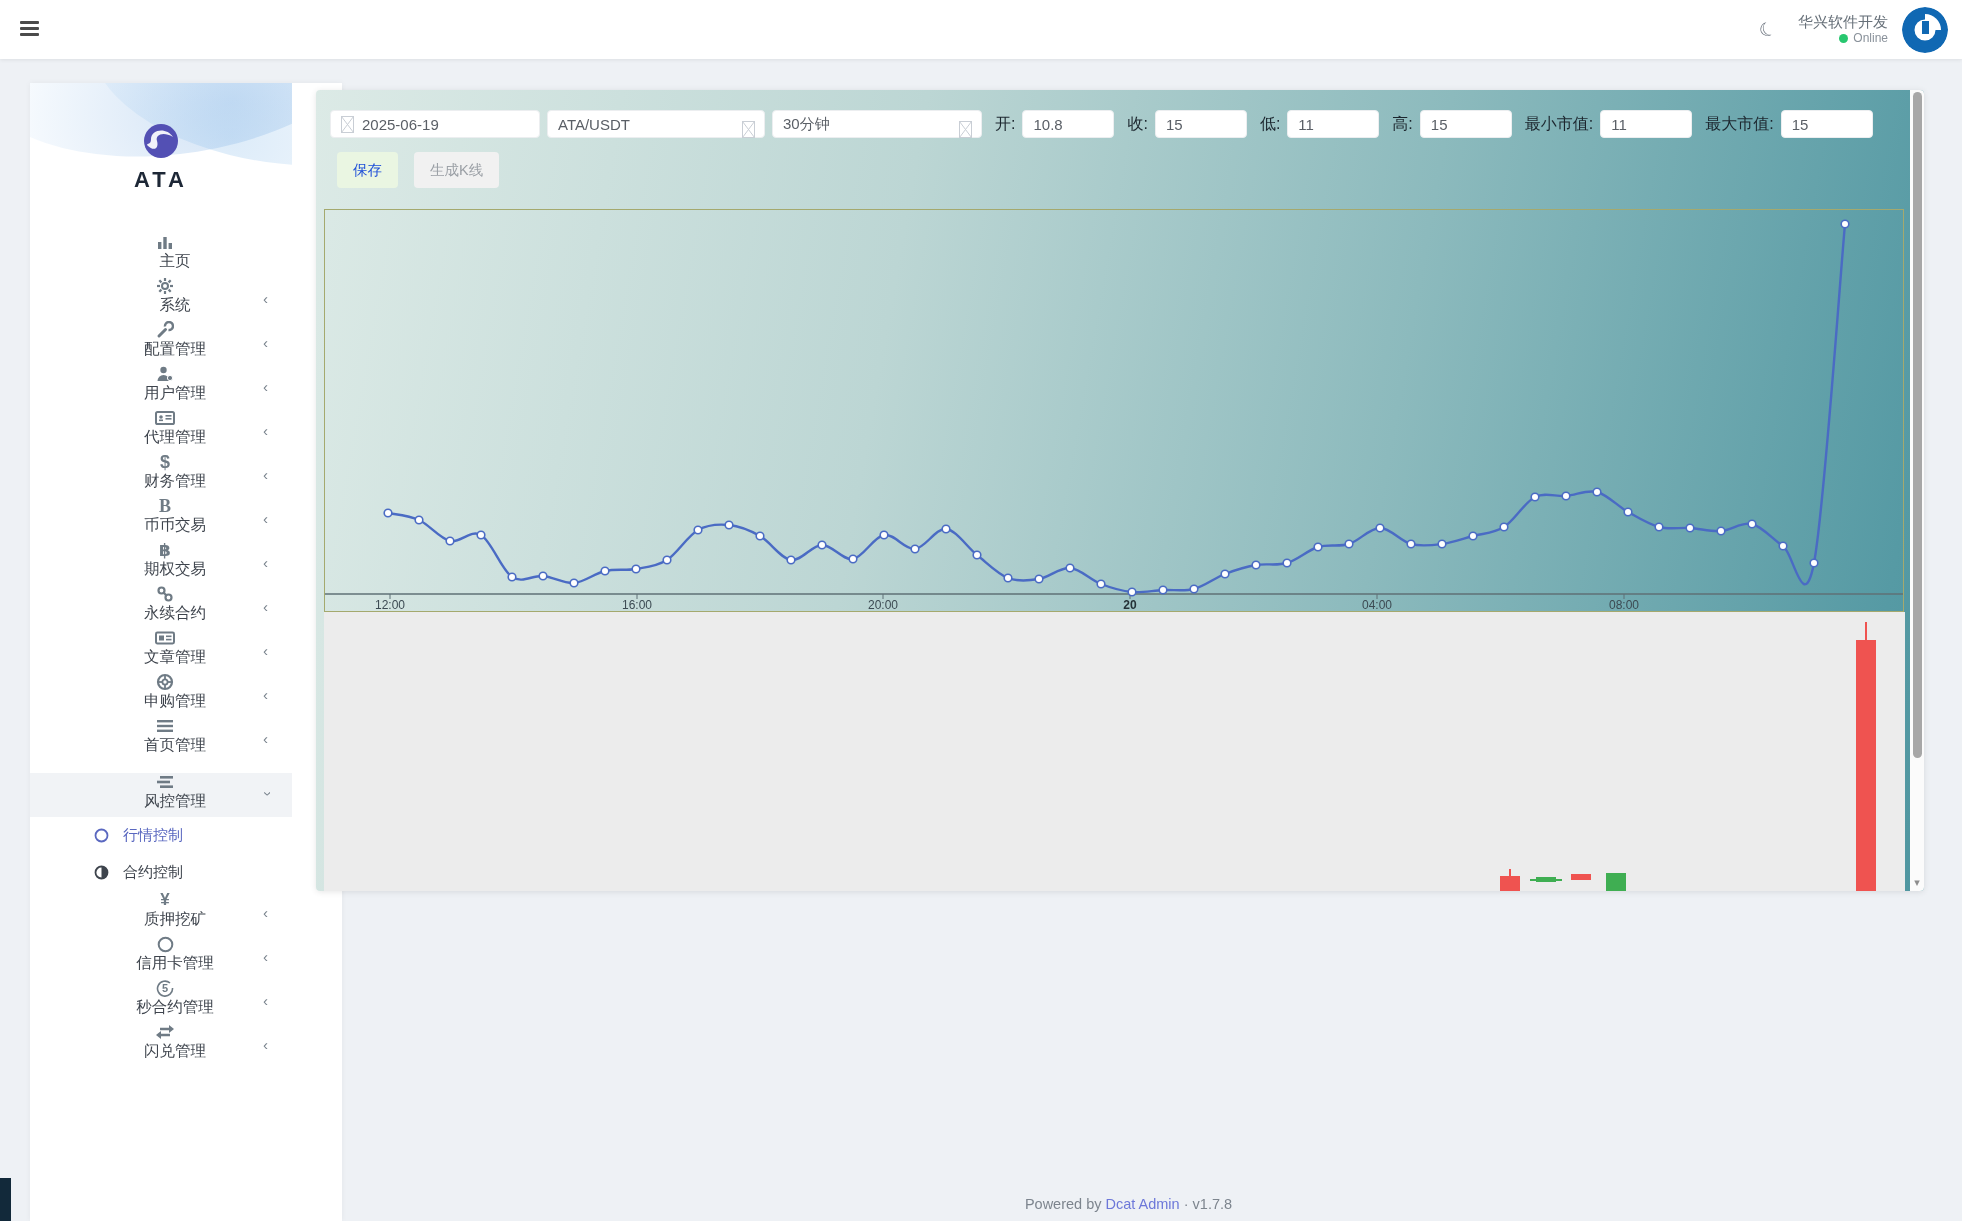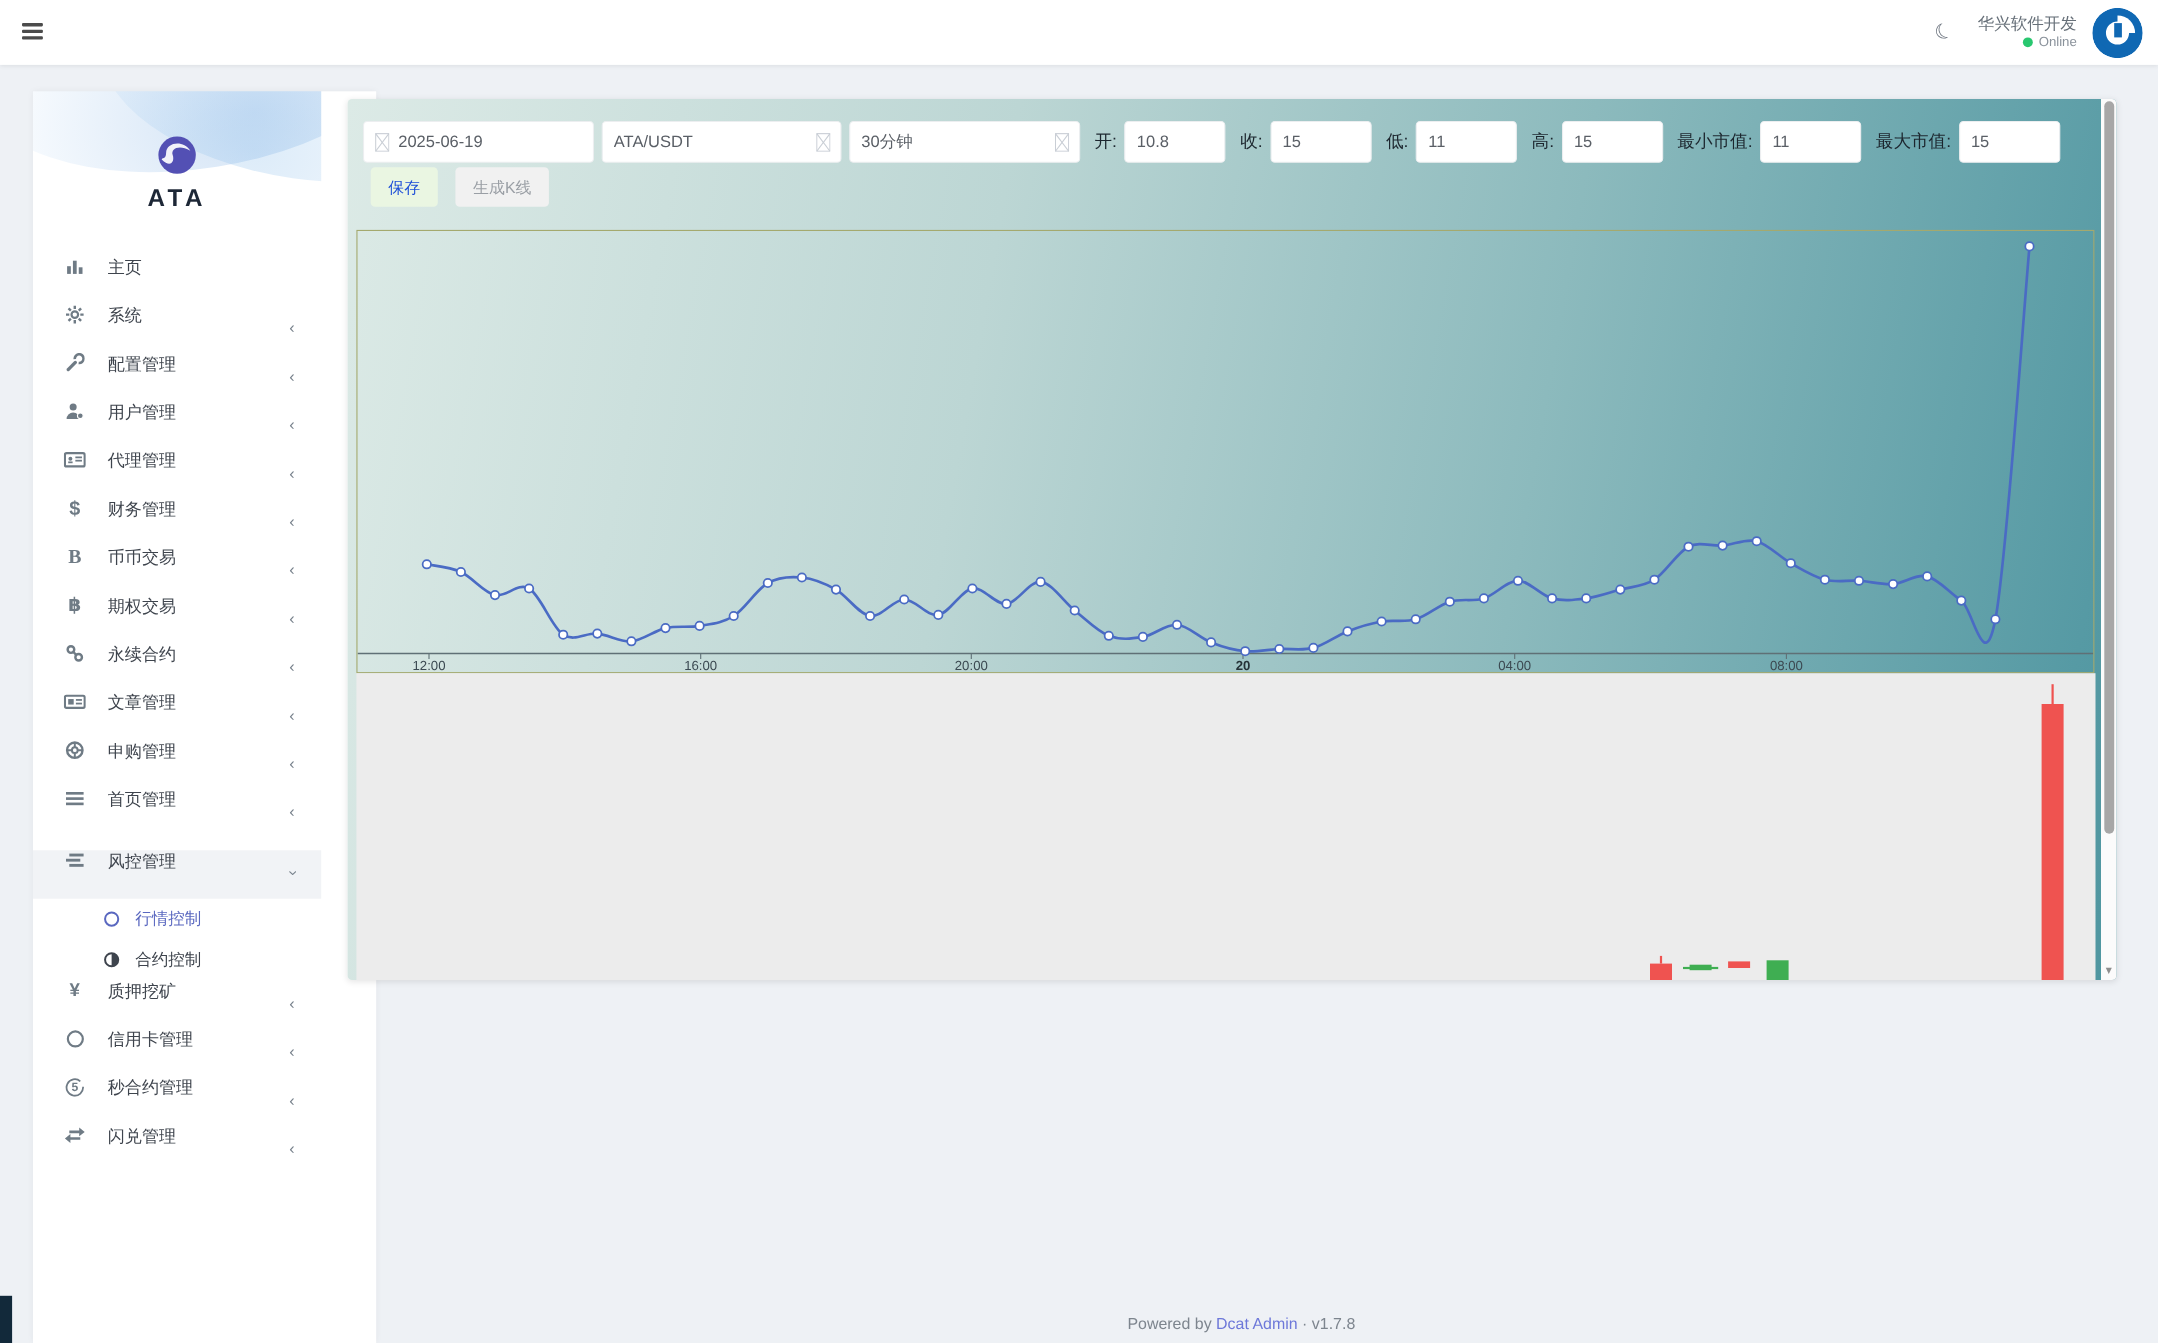--- a/index.html
+++ b/index.html
@@ -24,21 +24,21 @@
     box-shadow:0 0 6px rgba(0,0,0,.05); overflow:hidden; }
   .side-deco { position:absolute; left:0; top:0; width:262px; height:120px; overflow:hidden; pointer-events:none; }
   .side-deco .w1,.side-deco .w2 { position:absolute; border-radius:50%; }
   .side-deco .w1 { width:420px; height:220px; left:-60px; top:-150px; background:radial-gradient(ellipse at 60% 80%, rgba(120,170,225,.35), rgba(160,200,240,.12) 55%, transparent 70%); transform:rotate(-9deg); }
   .side-deco .w2 { width:380px; height:200px; left:60px; top:-120px; background:radial-gradient(ellipse at 40% 90%, rgba(140,190,235,.30), rgba(190,220,245,.10) 60%, transparent 75%); transform:rotate(8deg); }
   .brand { position:absolute; left:0; top:40px; width:262px; text-align:center; }
   .brand-logo { width:36px; height:36px; margin:0 auto 8px; display:block; }
   .brand-name { font-size:22px; font-weight:bold; letter-spacing:4px; color:#1d2736; }
 
   .menu { position:absolute; left:0; top:150px; width:262px; list-style:none; }
-  .mitem { position:relative; height:44px; display:flex; align-items:flex-start; padding-left:28px; cursor:pointer; }
+  .mitem { position:relative; height:44px; display:flex; align-items:center; padding-left:28px; cursor:pointer;flex-direction:column; }
   .mitem.active { background:#f1f3f6;margin-top:12px; }
   .mitem .mic { width:20px; height:18px; margin-right:20px; color:#6f7b85; display:flex; align-items:center; justify-content:center; flex:none; }
   .mitem .mic svg { display:block; }
   .mitem .mlabel { font-size:15.5px; color:#3e444d; }
   .mitem .chev { position:absolute; right:24px; top:50%; font-size:15px; color:#78828c;
     transform:translateY(-52%); }
   .mitem .chev.down { transform:translateY(-58%) rotate(-90deg); }
   .submenu { list-style:none; }
   .sitem { position:relative; height:37px; display:flex; align-items:center; padding-left:64px; cursor:pointer; }
   .sitem .mic { width:15px; height:15px; margin-right:14px; color:#555e66; display:flex; align-items:center; }
@@ -46,21 +46,21 @@
   .sitem.active .mlabel { color:#5a68c0; font-weight:normal; }
   .sitem.active .mic { color:#5a68c0; }
   .corner-tab { position:absolute; left:0; top:1178px; width:11px; height:43px; background:#12293a; z-index:40; }
 
   
   .card { position:absolute; left:316px; top:90px; width:1608px; height:801px; border-radius:4px;
     background:linear-gradient(100deg,#dceae6 0%,#bcd6d4 35%,#8cbabd 65%,#569aa4 95%,#4f96a0 100%);
     box-shadow:0 1px 6px rgba(0,0,0,.10); }
 
   .filters { position:absolute; left:14px; top:20px; width:1580px; display:flex; align-items:center; gap:7px; }
-  .fld { background:#fff; border-radius:4px; height:38px; display:flex; align-items:center; border:1px solid #eceef0; }
+  .fld { background:#fff; border-radius:4px; height:28px; display:flex; align-items:center; border:1px solid #eceef0; }
   .fld input { border:none; outline:none; font-size:15px; color:#5a5f66; width:100%; height:100%;
     background:transparent; padding:0 10px; font-family:inherit; }
   .fld-date { width:210px; padding-left:10px; }
   .fld-date input { padding-left:8px; }
   .fld-sel { position:relative; }
   .fld-sel input { padding-right:30px; }
   .fld-pair { width:218px; }
   .fld-int { width:210px; }
   .tofu { width:13px; height:17px; flex:none; color:#c9ced5; }
   .tofu svg { display:block; }

